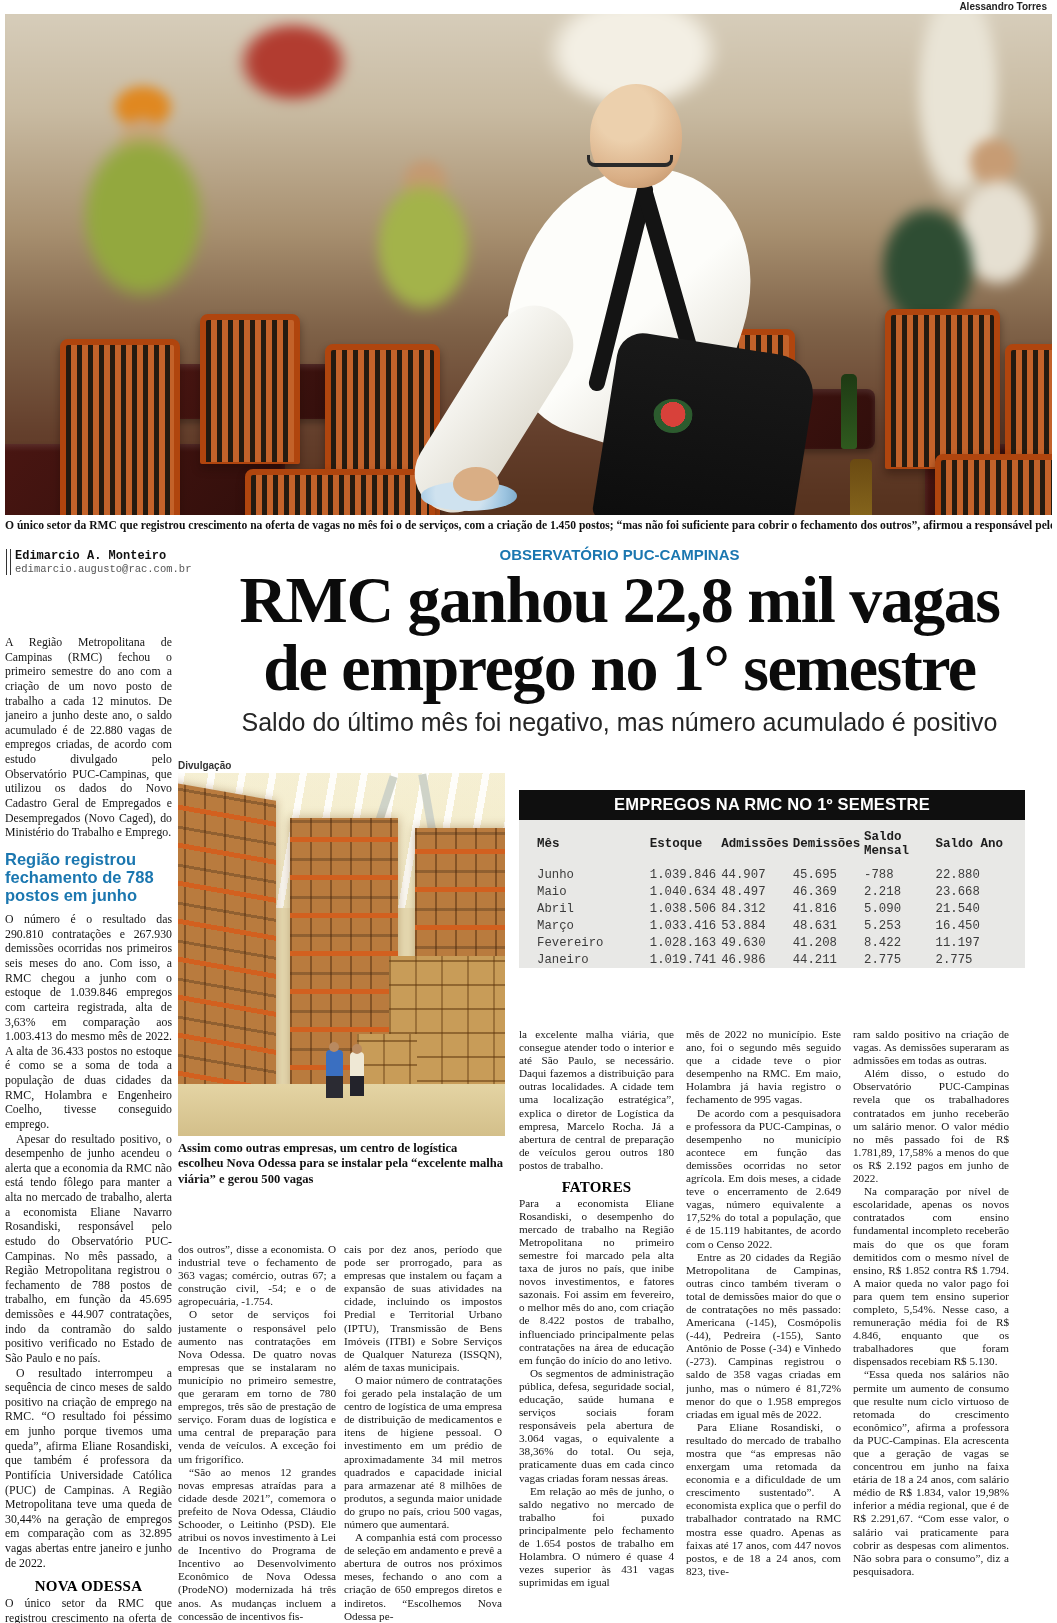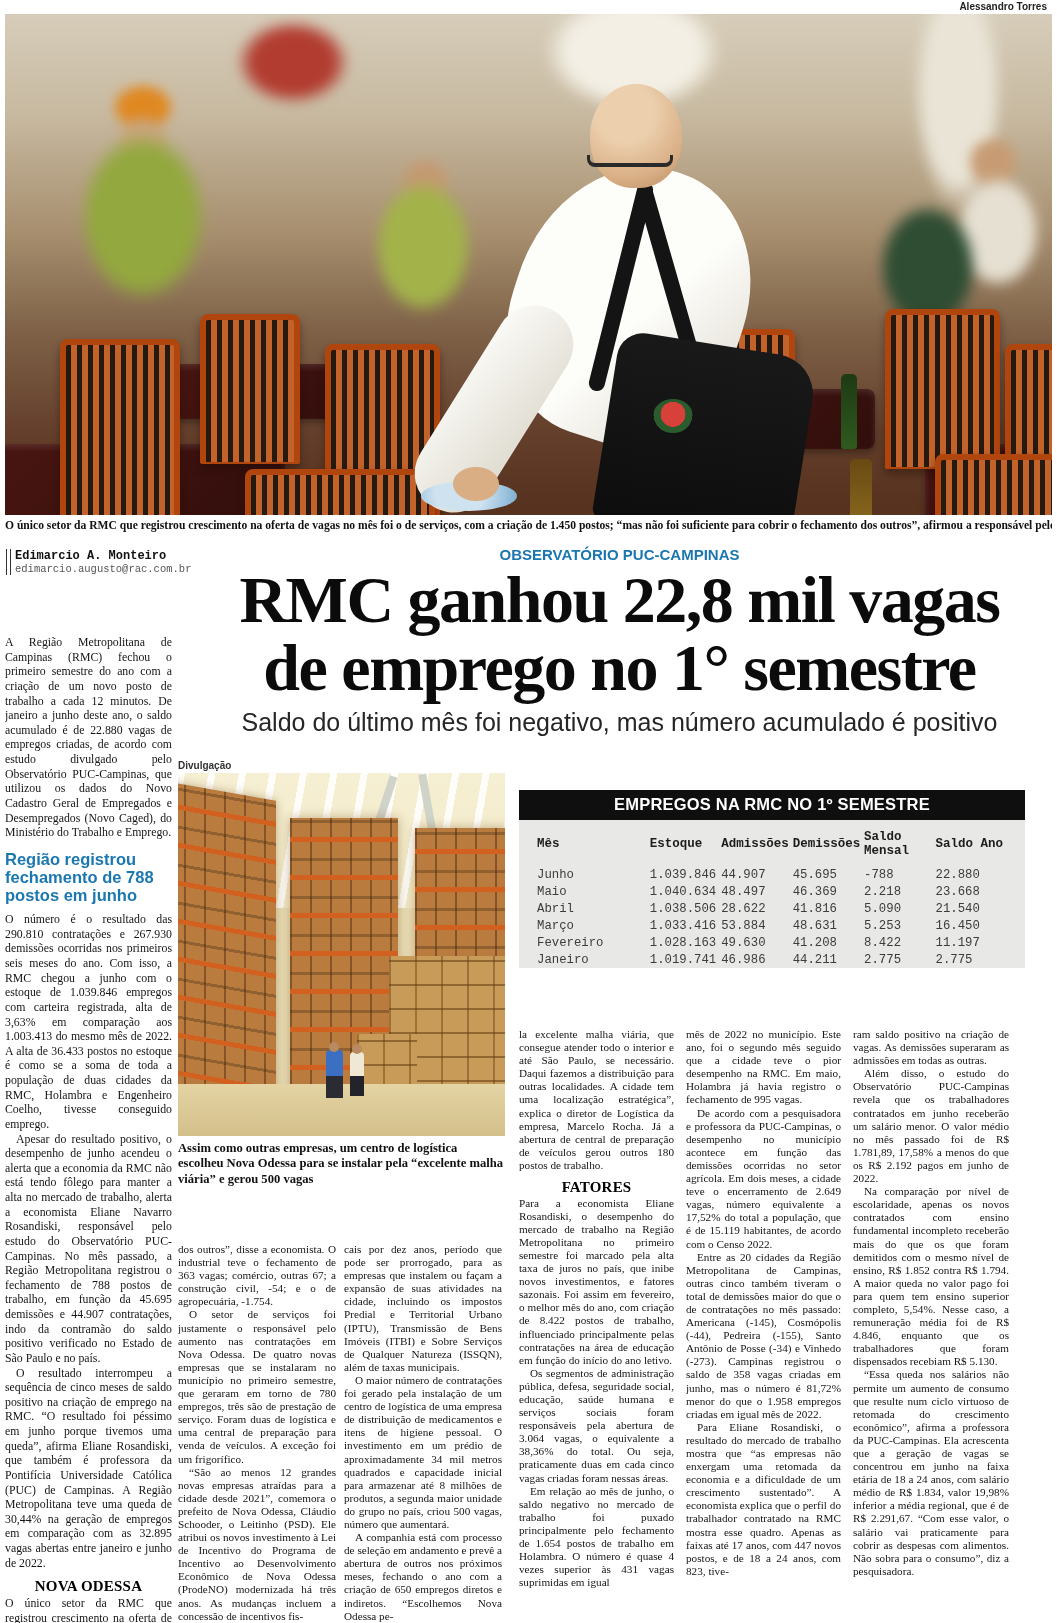--- a/index.html
+++ b/index.html
@@ -238,21 +238,21 @@
             <td>Maio</td>
               <td>1.040.634</td>
               <td>48.497</td>
               <td>46.369</td>
               <td>2.218</td>
               <td>23.668</td>
           </tr>
           <tr>
             <td>Abril</td>
               <td>1.038.506</td>
-              <td>28.622</td>
+              <td>84.312</td>
               <td>41.816</td>
               <td>5.090</td>
               <td>21.540</td>
           </tr>
           <tr>
             <td>Março</td>
               <td>1.033.416</td>
               <td>53.884</td>
               <td>48.631</td>
               <td>5.253</td>

